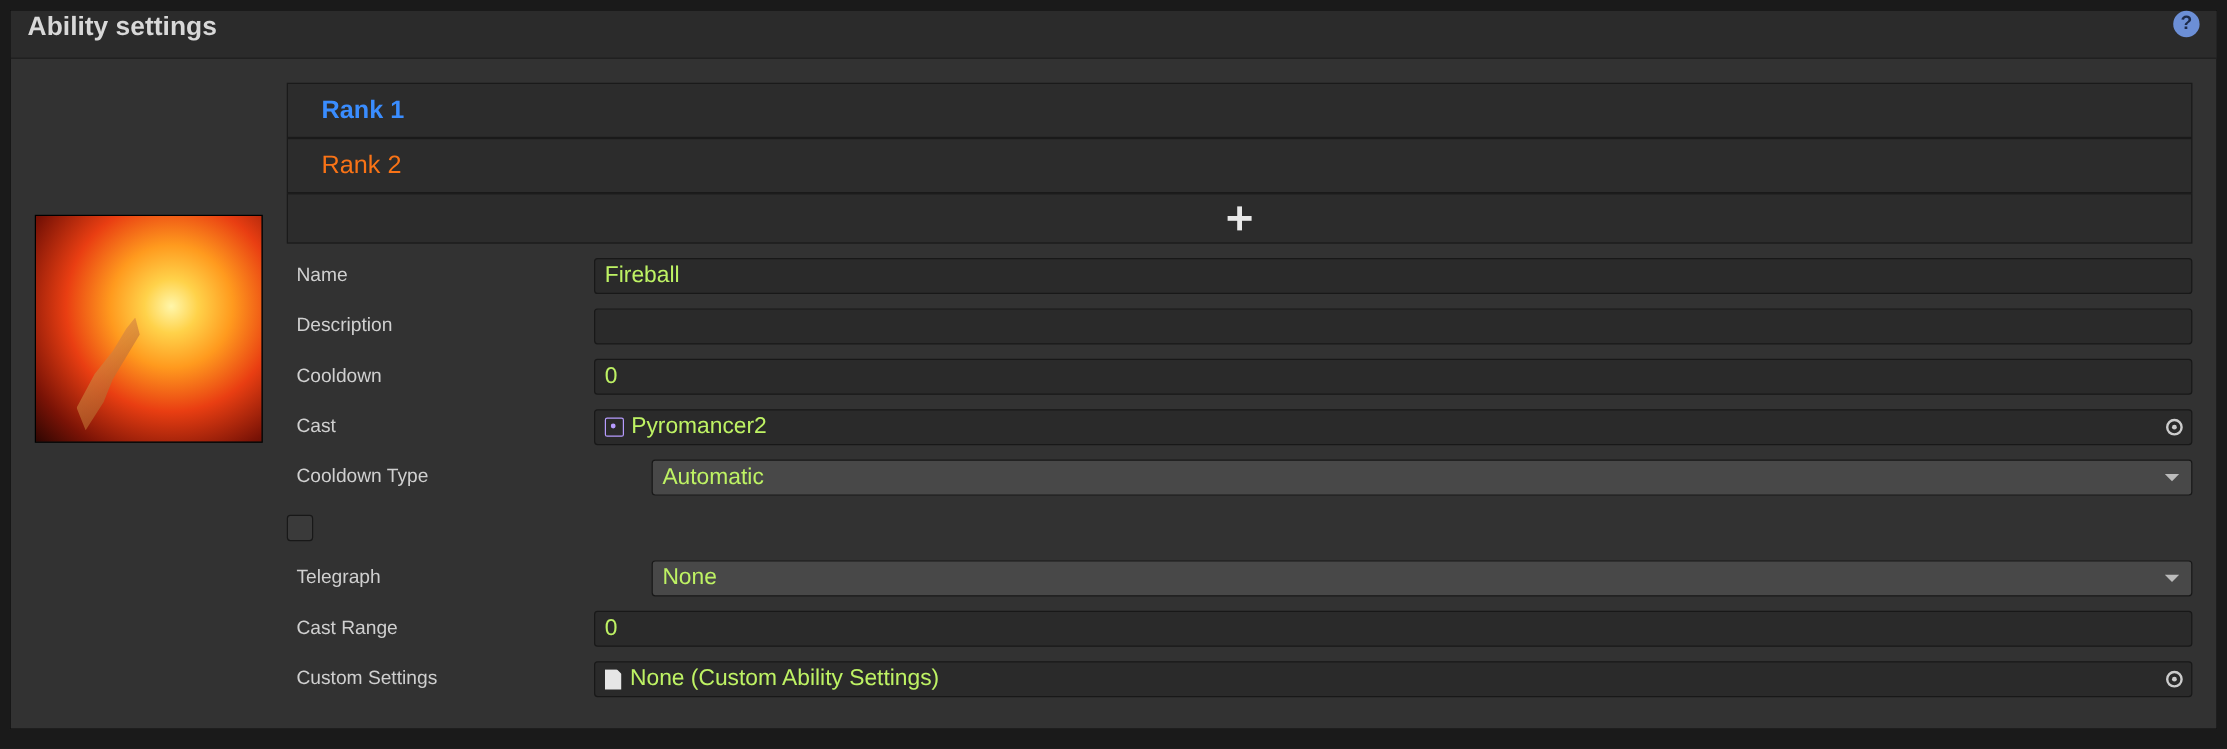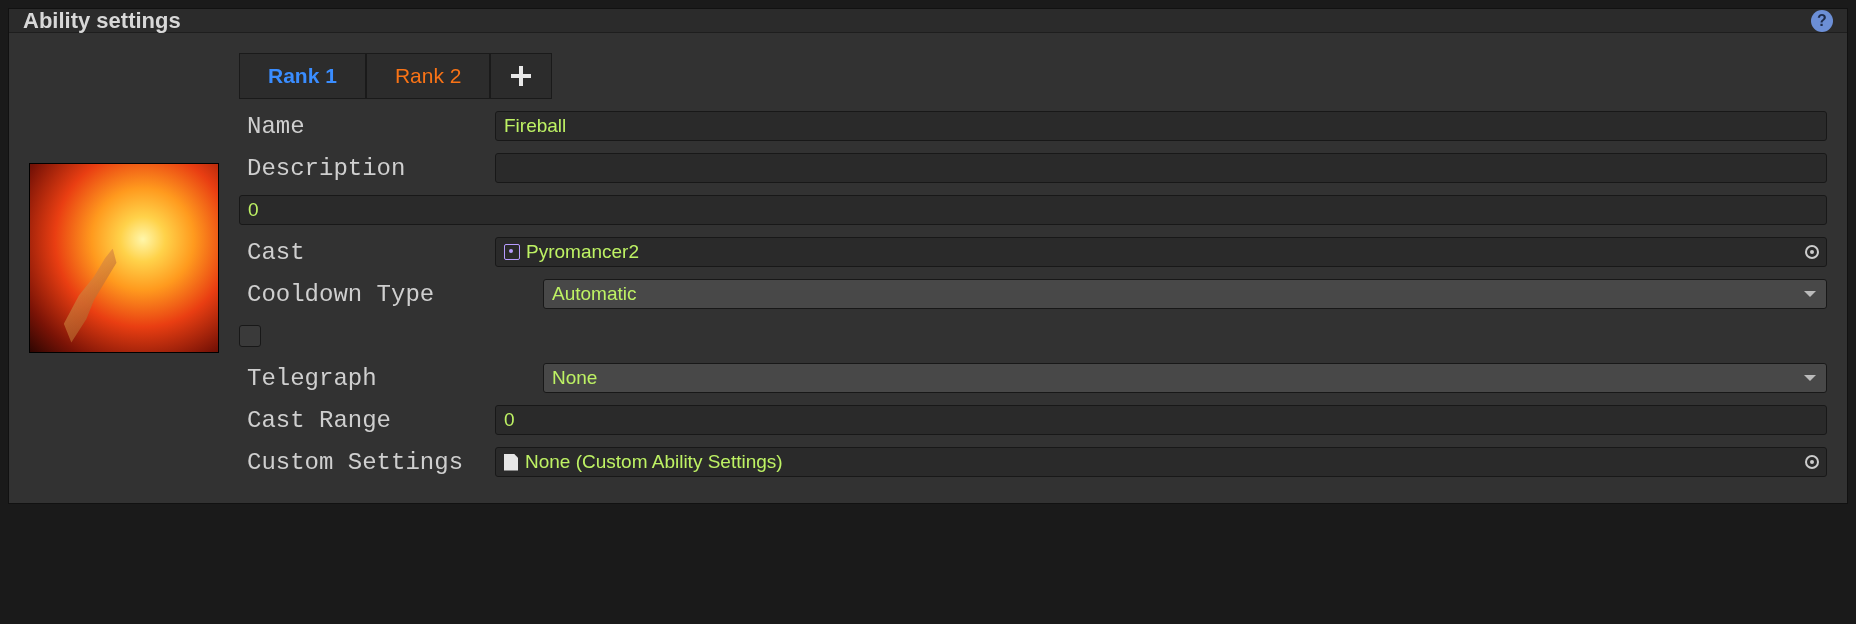--- a/index.html
+++ b/index.html
@@ -15,23 +15,23 @@
     height: 624px;
     overflow: hidden;
   }
   .panel {
     margin: 8px;
     border: 1px solid #111;
     background: #323232;
   }
   .panel-header {
     background: #2b2b2b;
-    height: 24px;
-    display: flex;
-    align-items: center;
+    height: 40px;
+    display: flex;
+    align-items: flex-start;
     padding: 0 14px;
     border-bottom: 1px solid #1e1e1e;
   }
   .panel-title {
     font-size: 22px;
     font-weight: 600;
     color: #d8d8d8;
     flex: 1;
   }
   .help-icon {
@@ -75,20 +75,21 @@
     background: linear-gradient(135deg, rgba(255,180,90,0.65), rgba(140,50,15,0.8));
     clip-path: polygon(10% 100%, 0% 80%, 20% 50%, 40% 30%, 55% 10%, 65% 0%, 70% 15%, 55% 35%, 40% 55%, 30% 75%);
     filter: blur(0.5px);
   }
   .form-area {
     flex: 1;
   }
   .tabs {
     display: flex;
     margin-bottom: 6px;
+    flex-direction: column;
   }
   .tab {
     background: #2c2c2c;
     border: 1px solid #1a1a1a;
     padding: 10px 28px;
     font-size: 21px;
     cursor: pointer;
     margin-right: 0;
   }
   .tab.active {
@@ -127,23 +128,22 @@
     height: 4px;
   }
   .form-row {
     display: flex;
     align-items: center;
     height: 42px;
   }
   .form-label {
     width: 256px;
     padding-left: 8px;
-    font-size: 24px;
+    font-size: 16px;
     color: #cfcfcf;
-    font-family: Liberation Mono, monospace;
   }
   .form-control {
     flex: 1;
     height: 30px;
     background: #2a2a2a;
     border: 1px solid #181818;
     border-radius: 3px;
     display: flex;
     align-items: center;
     padding: 0 8px;
@@ -268,20 +268,21 @@
         <div class="form-label">Name</div>
         <div class="form-control input">Fireball</div>
       </div>
 
       <div class="form-row">
         <div class="form-label">Description</div>
         <div class="form-control input"></div>
       </div>
 
       <div class="form-row">
+        <div class="form-label">Cooldown</div>
         <div class="form-control input">0</div>
       </div>
 
       <div class="form-row">
         <div class="form-label">Cast</div>
         <div class="form-control object-picker">
           <div class="sprite-icon"></div>
           <span>Pyromancer2</span>
           <div class="picker-btn">
             <div class="target-icon"></div>

